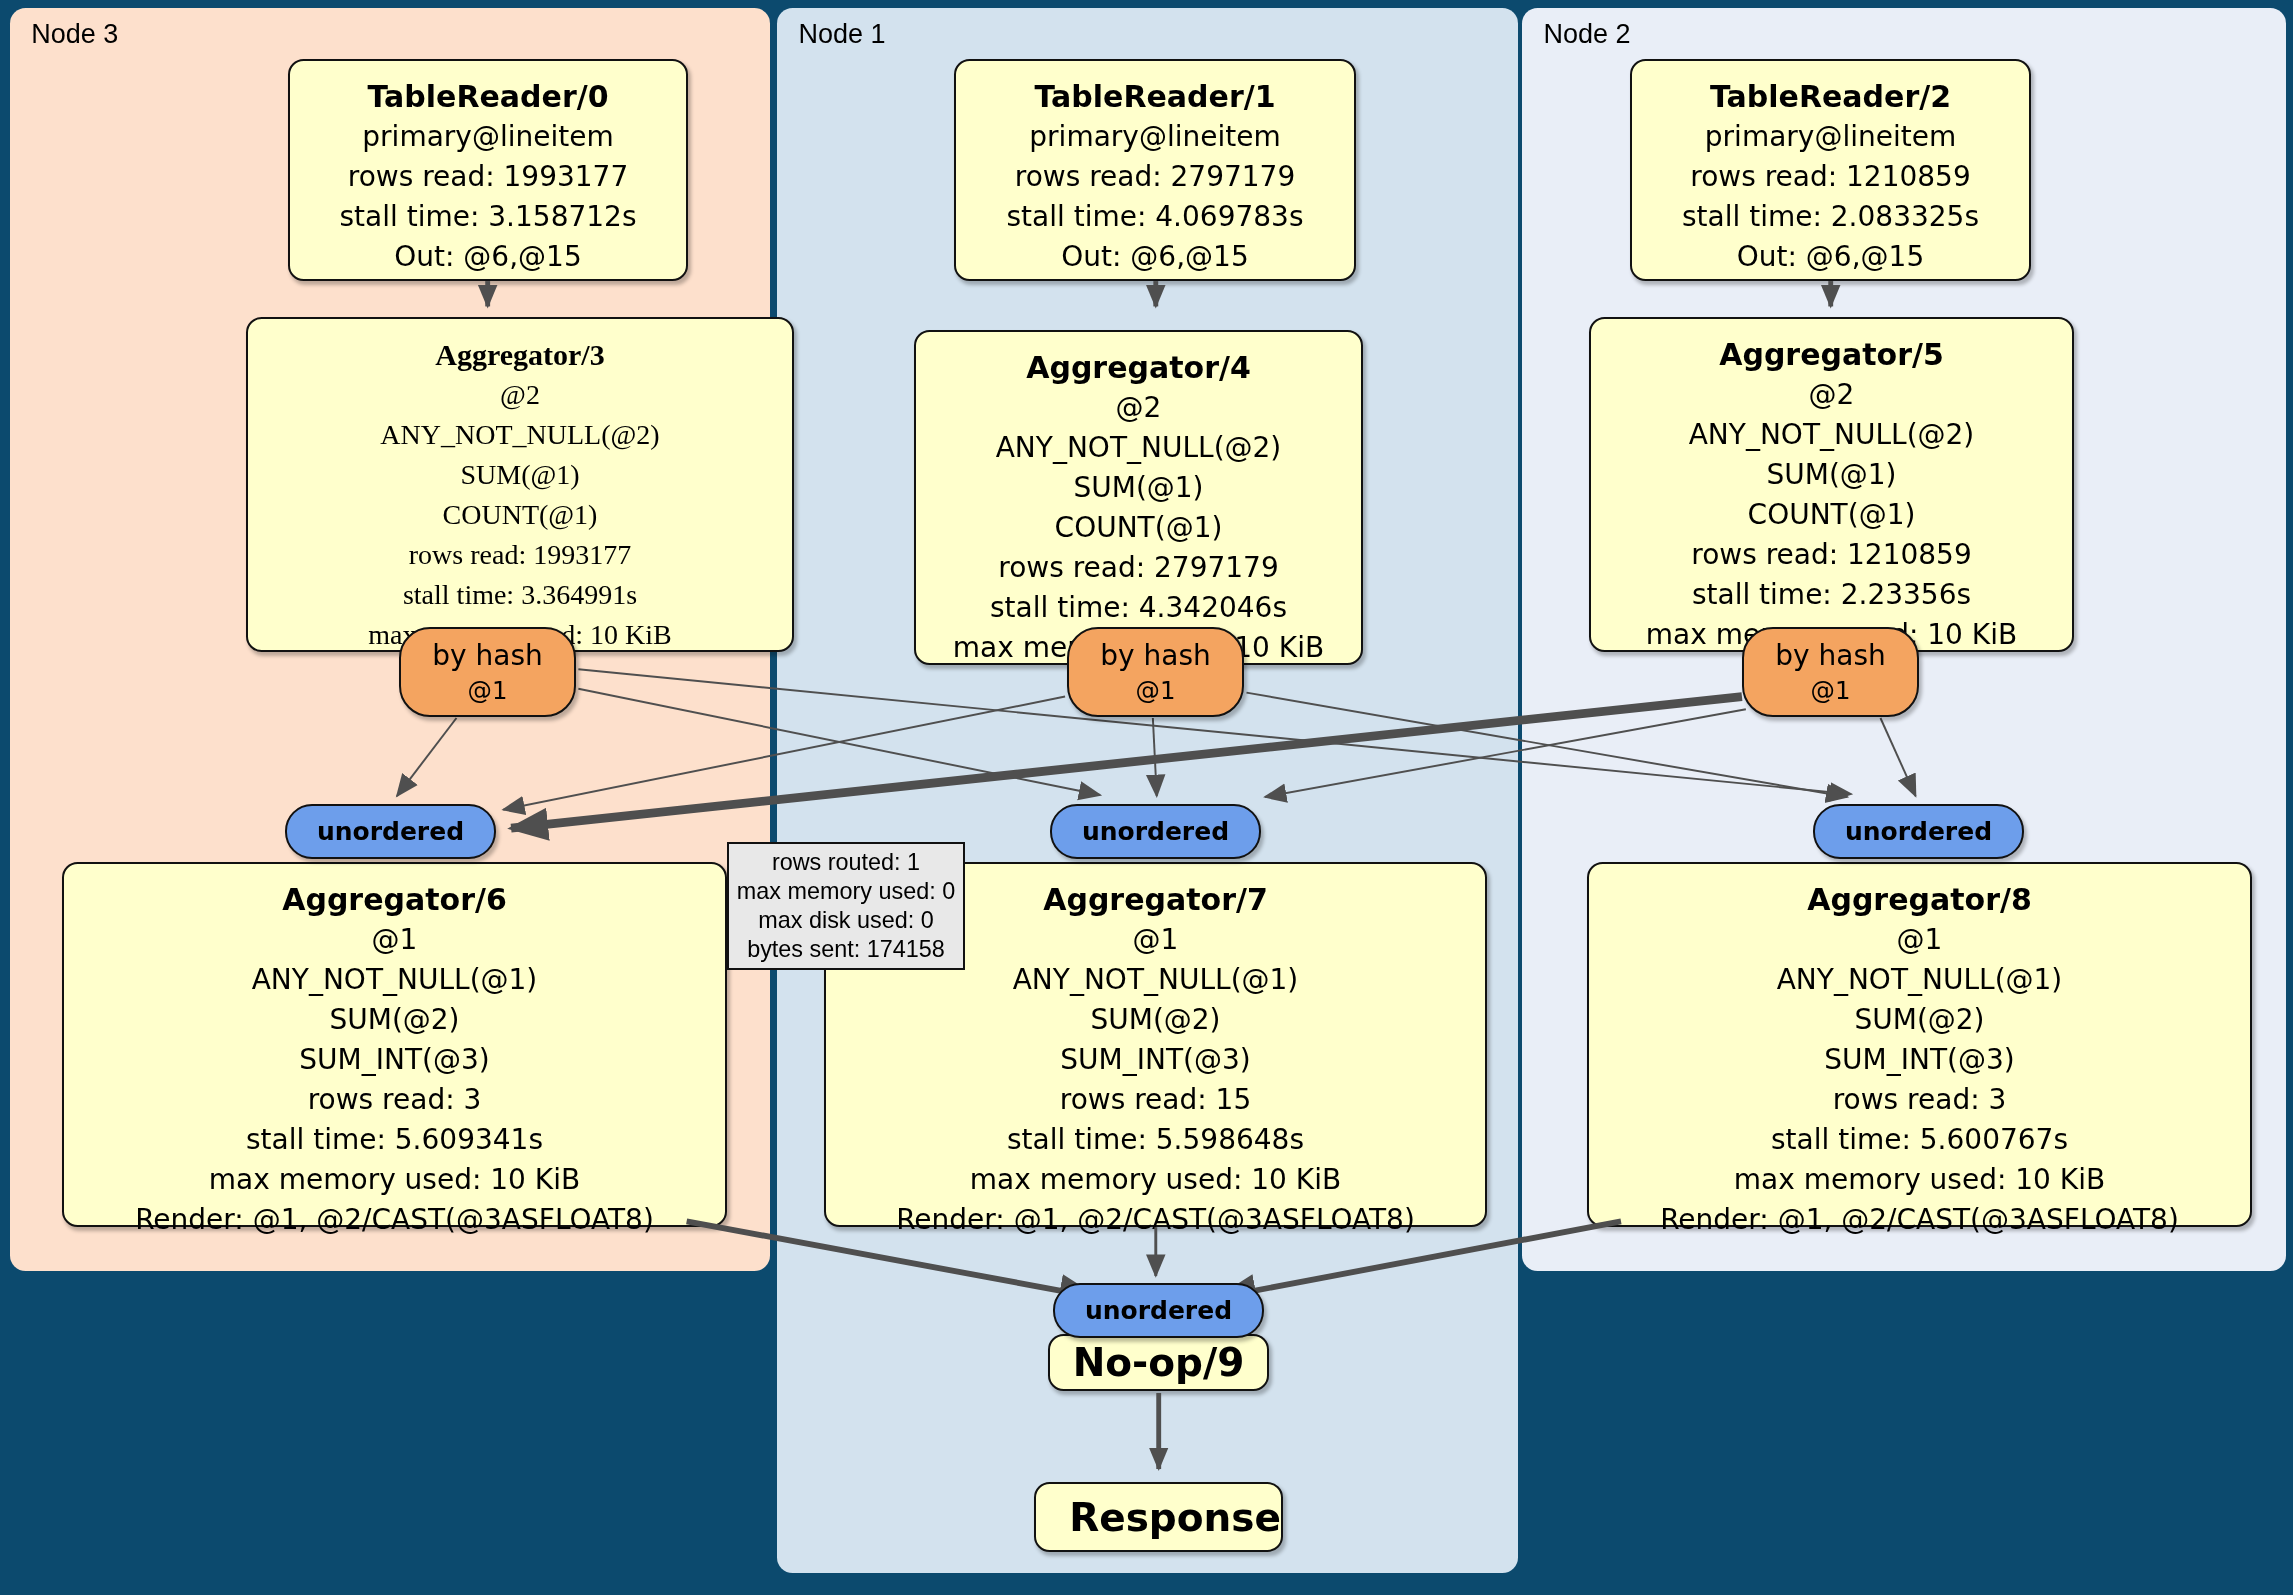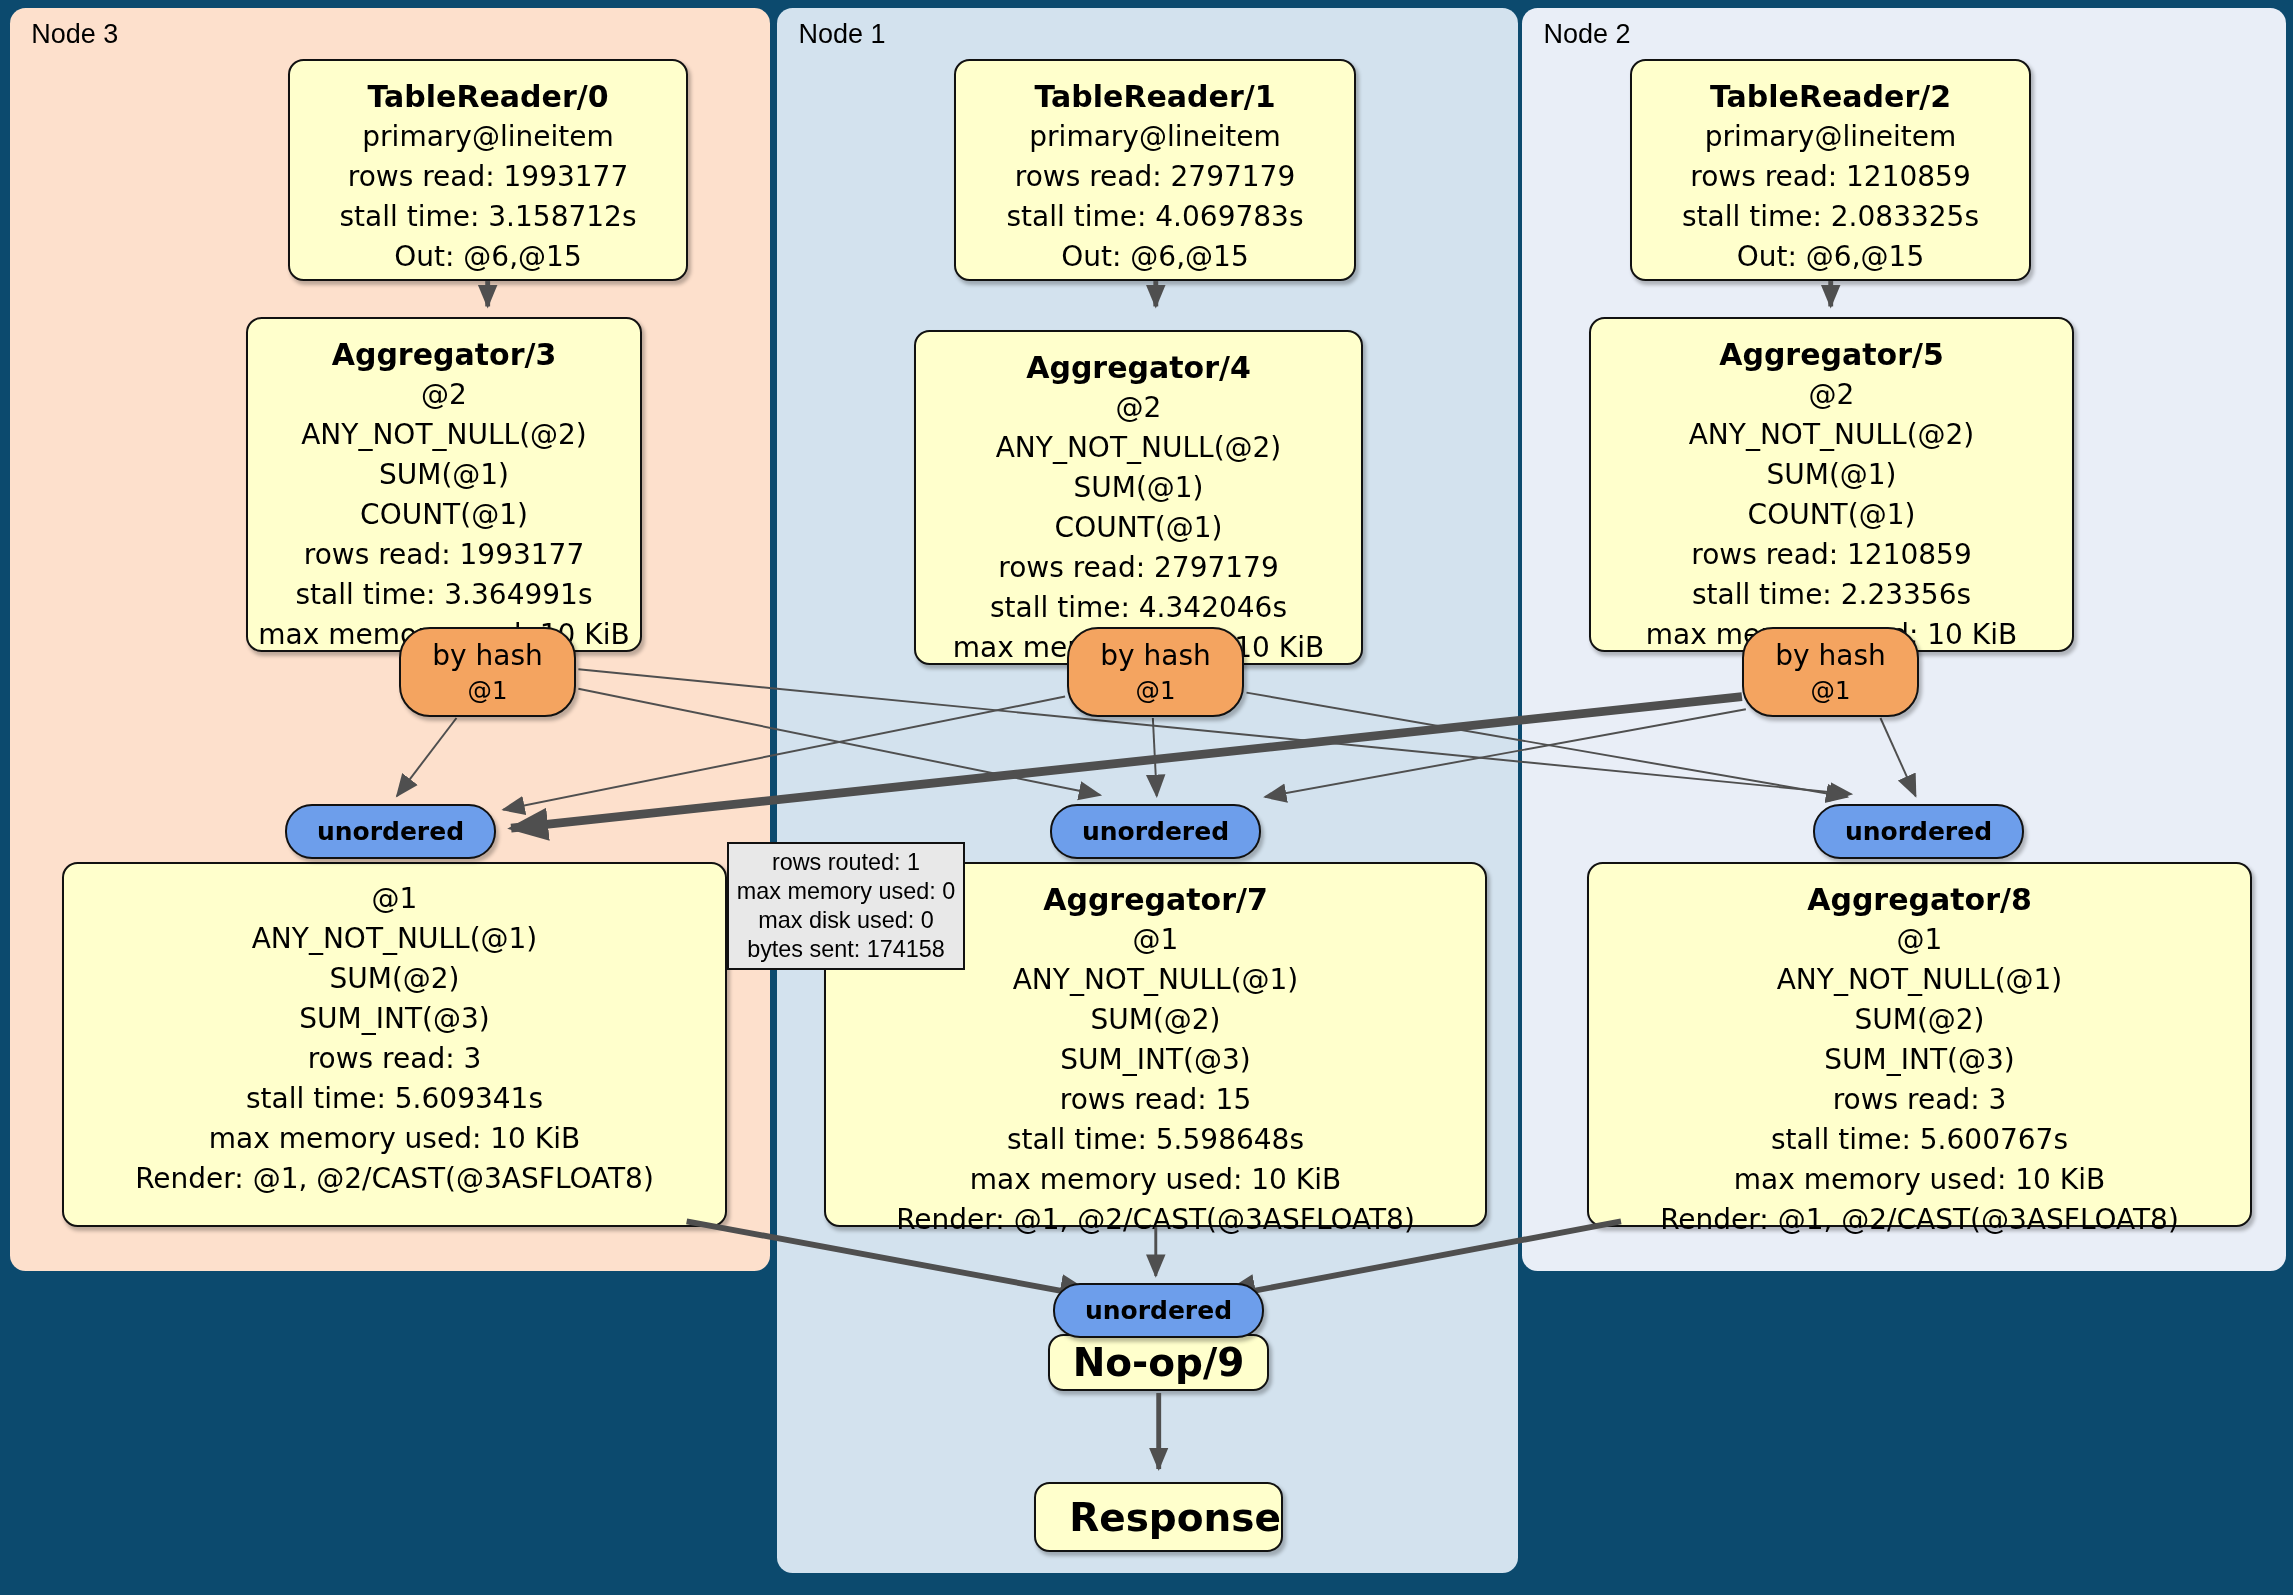--- a/index.html
+++ b/index.html
@@ -125,40 +125,41 @@
 
   <div class="nodebox" style="left:288px;top:59px;width:400px;height:222px;">
     <div class="nb-title">TableReader/0</div>
     <div class="nb-lines">
         <div class="line">primary@lineitem</div>
         <div class="line">rows read: 1993177</div>
         <div class="line">stall time: 3.158712s</div>
         <div class="line">Out: @6,@15</div>
       </div>
   </div>
-  <div class="nodebox" style="left:246px;top:317px;width:396px;height:335px;">
+  <div class="nodebox" style="left:246px;top:317px;width:548px;height:335px;font-family:Liberation Serif, serif;">
     <div class="nb-title">Aggregator/3</div>
     <div class="nb-lines">
         <div class="line">@2</div>
         <div class="line">ANY_NOT_NULL(@2)</div>
         <div class="line">SUM(@1)</div>
         <div class="line">COUNT(@1)</div>
         <div class="line">rows read: 1993177</div>
         <div class="line">stall time: 3.364991s</div>
         <div class="line">max memory used: 10 KiB</div>
       </div>
   </div>
   <div class="hashpill" style="left:399px;top:627px;">
     <div class="hp-l">by hash</div>
     <div class="hp-s">@1</div>
   </div>
   <div class="unpill" style="left:285px;top:804px;">
     <span>unordered</span>
   </div>
   <div class="nodebox" style="left:62px;top:862px;width:665px;height:365px;">
+    <div class="nb-title">Aggregator/6</div>
     <div class="nb-lines">
         <div class="line">@1</div>
         <div class="line">ANY_NOT_NULL(@1)</div>
         <div class="line">SUM(@2)</div>
         <div class="line">SUM_INT(@3)</div>
         <div class="line">rows read: 3</div>
         <div class="line">stall time: 5.609341s</div>
         <div class="line">max memory used: 10 KiB</div>
         <div class="line">Render: @1, @2/CAST(@3ASFLOAT8)</div>
       </div>

